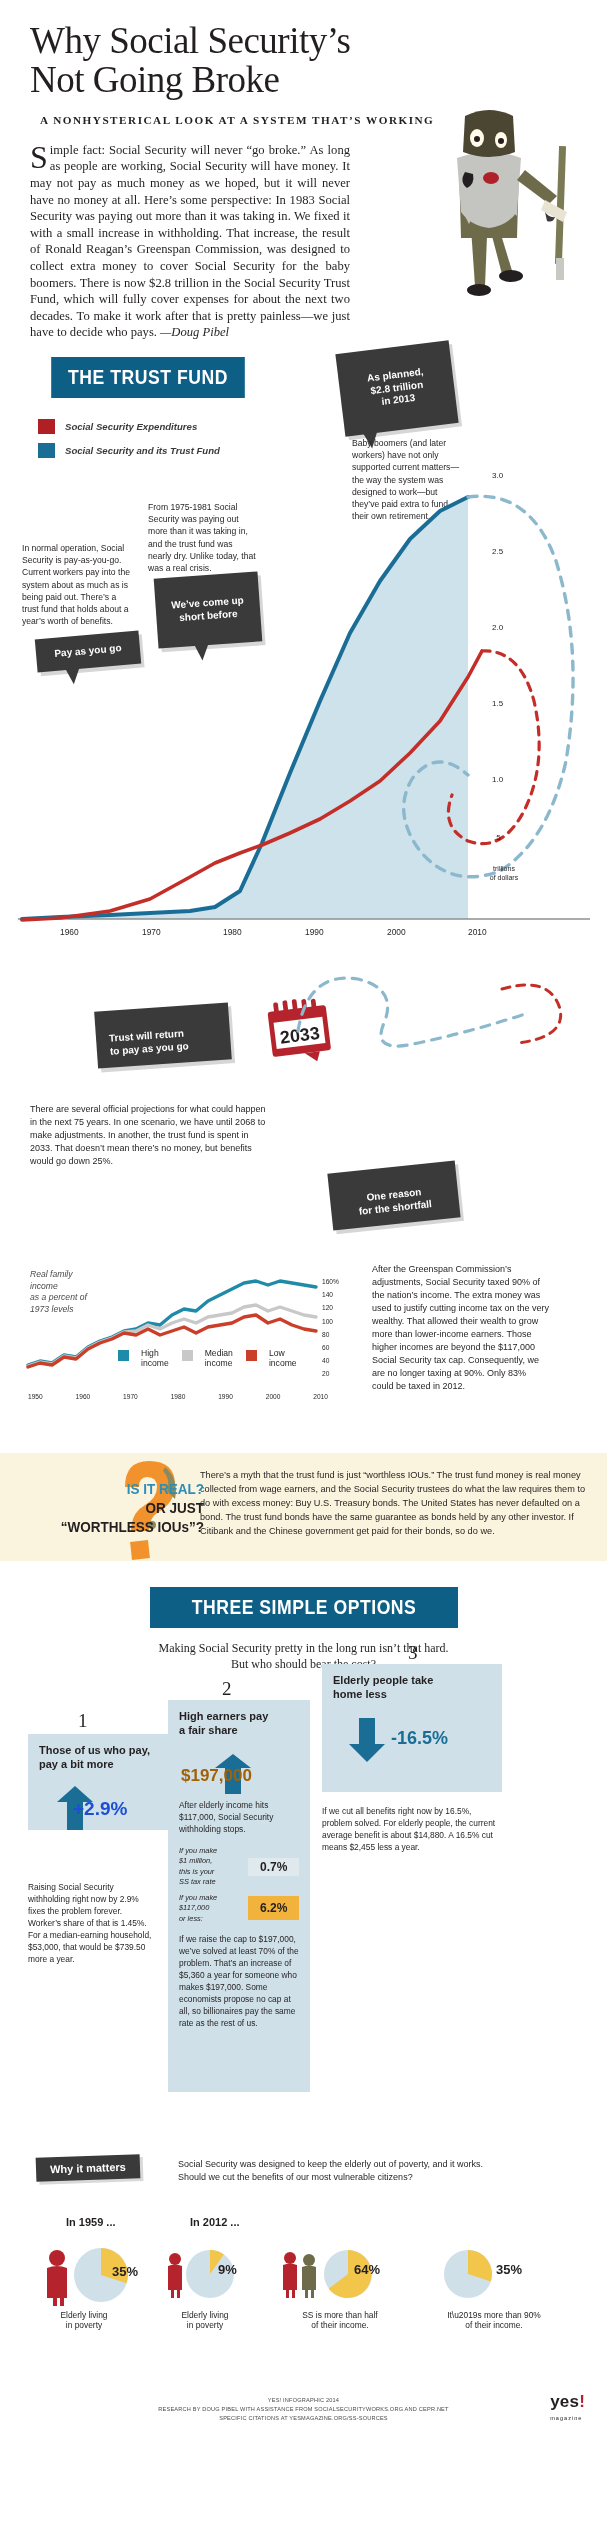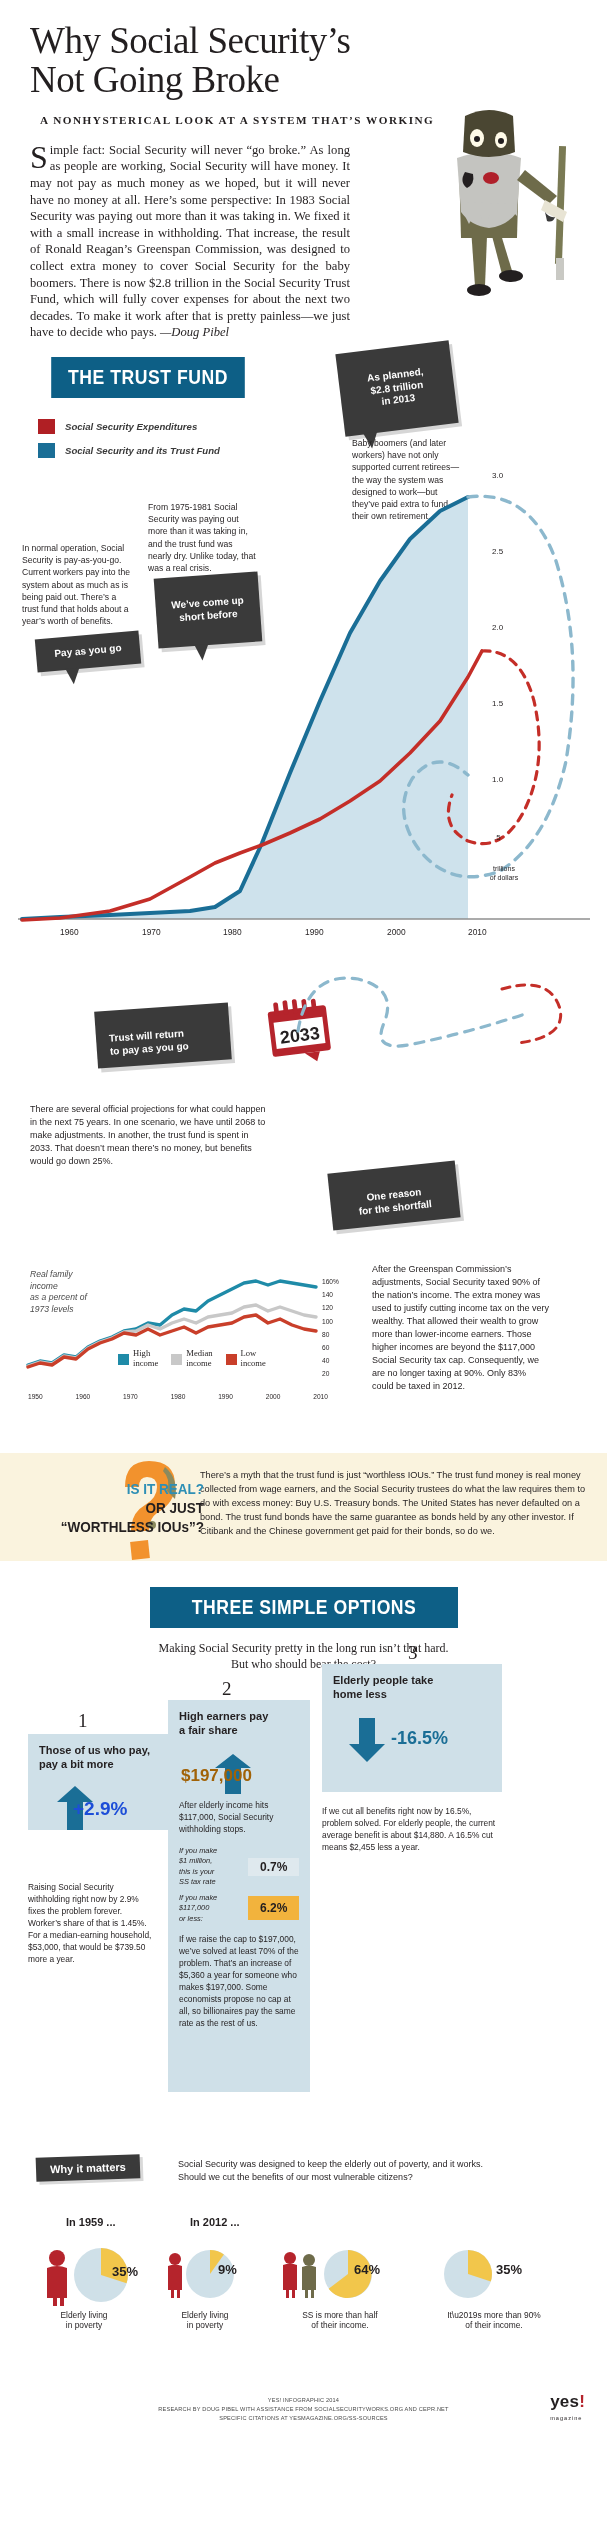--- a/index.html
+++ b/index.html
@@ -103,21 +103,21 @@
 
   
   .cal { position: absolute; width: 76px; height: 68px; }
 
   
   .inc-title {
     position: absolute; font-size: 8.6px; font-style: italic;
     line-height: 1.35; color: #4a4a4a;
   }
   .inc-leg { position: absolute; display: flex; gap: 13px; }
-  .inc-leg-item { display: flex; gap: 4px; align-items: center; font-family: Liberation Serif, serif; }
+  .inc-leg-item { display: flex; gap: 12px; align-items: flex-start; }
   .inc-leg-sw { width: 11px; height: 11px; flex: 0 0 auto; margin-top: 1px; }
   .inc-leg-txt { font-size: 8.6px; line-height: 1.15; }
 
   
   .band {
     background: #faf3de;
     position: relative;
     padding: 16px 0;
     margin-top: 18px;
   }
@@ -231,21 +231,21 @@
     </div>
 
     <div class="bubble" style="left:340px; top:-10px; width:114px; transform:rotate(-7deg); white-space:pre-line;">
       <span>As planned,
 $2.8 trillion
 in 2013</span>
       <span class="tail" style="left:18px;"></span>
     </div>
 
     <div class="note" style="left:352px; top:80px; width:108px;">
-      <span>Baby boomers (and later workers) have not only supported current retirees—the way the system was designed to work—but they’ve paid extra to fund their own retirement.</span>
+      <span>Baby boomers (and later workers) have not only supported current matters—the way the system was designed to work—but they’ve paid extra to fund their own retirement.</span>
     </div>
 
     <div class="note" style="left:22px; top:185px; width:110px;">
       <span>In normal operation, Social Security is pay-as-you-go. Current workers pay into the system about as much as is being paid out. There’s a trust fund that holds about a year’s worth of benefits.</span>
     </div>
 
     <div class="note" style="left:148px; top:144px; width:110px;">
       <span>From 1975-1981 Social Security was paying out more than it was taking in, and the trust fund was nearly dry. Unlike today, that was a real crisis.</span>
     </div>
 

